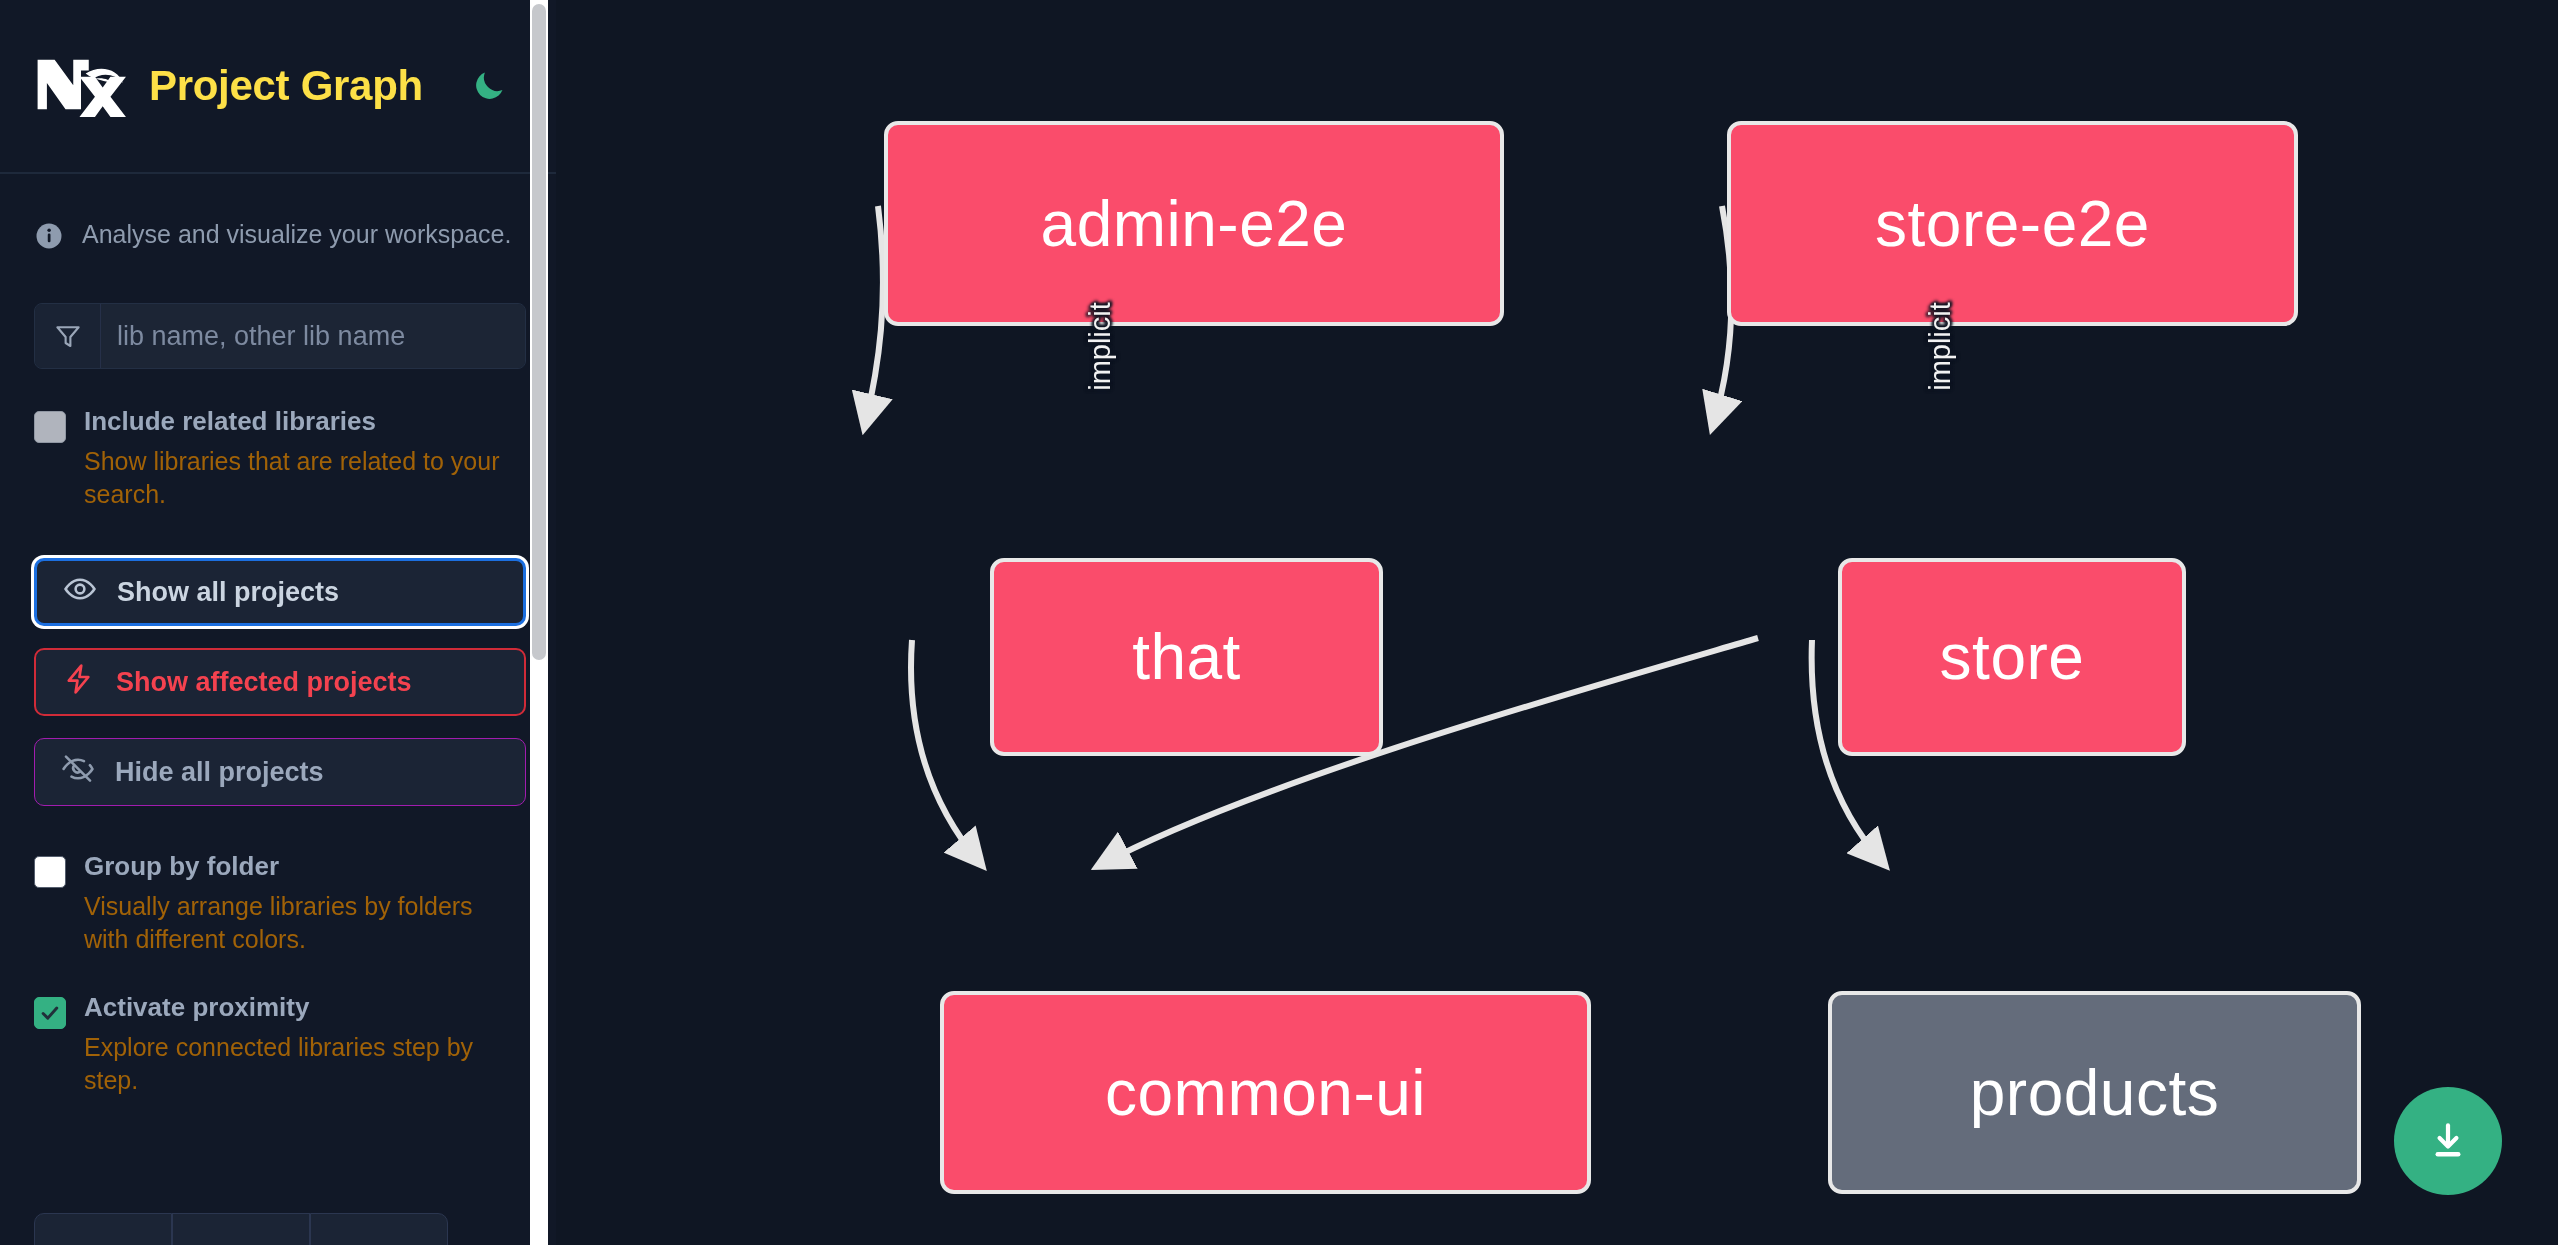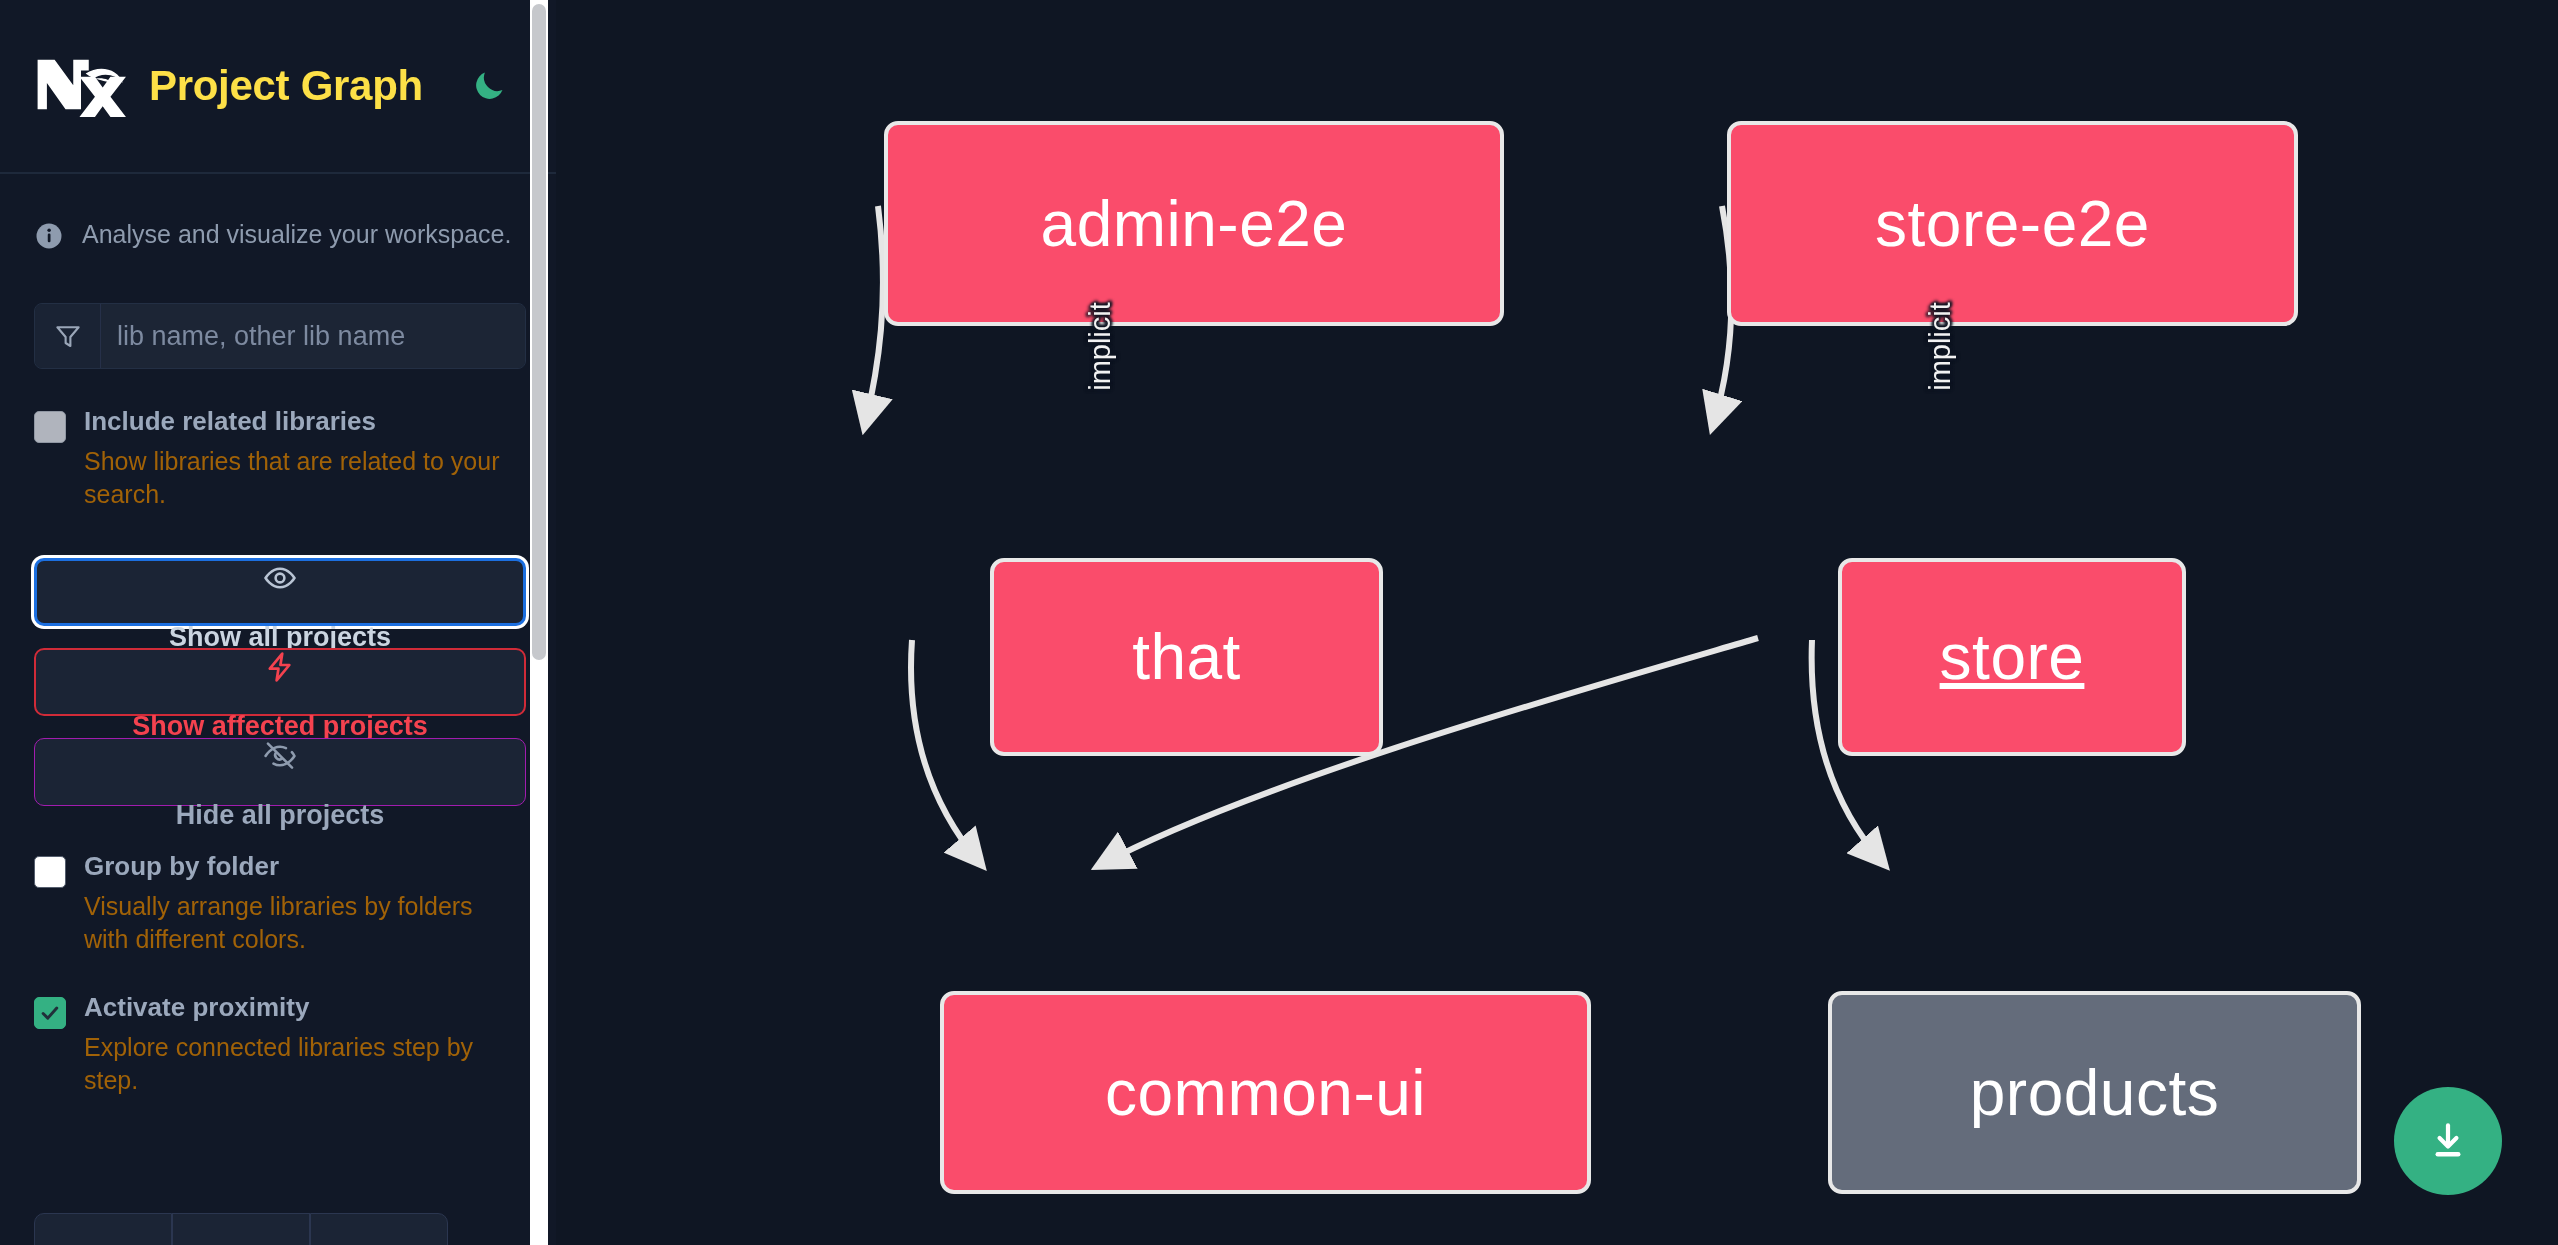--- a/index.html
+++ b/index.html
@@ -84,21 +84,21 @@
   .btn-stack { margin-top: 46px; display: flex; flex-direction: column; gap: 22px; }
   .gbtn {
     position: relative;
     height: 68px; border-radius: 10px;
     display: flex; align-items: center; gap: 20px;
     padding: 0 26px;
     background: #1B2troubles; 
     cursor: pointer;
     font-size: 27px; font-weight: 700;
   }
-  .gbtn { background: #1B2435; flex-direction: column; }
+  .gbtn { background: #1B2435; }
   .gbtn.show-all {
     border: 3px solid #1C6FE0;
     box-shadow: 0 0 0 3px #FFFFFF;
     color: #CBD5E1;
   }
   .gbtn.affected { border: 2px solid #D12B38; color: #F4424F; }
   .gbtn.hide-all { border: 1px solid #a21caf; color: #9BA8BC; }
 
   .sb-scroll-track {
     position: absolute; top: 0; right: 12px;
@@ -311,21 +311,21 @@
 
     <div class="node pink" style="left:324px; top:121px; width:620px; height:205px;">
       <span>admin-e2e</span>
     </div>
     <div class="node pink" style="left:1167px; top:121px; width:571px; height:205px;">
       <span>store-e2e</span>
     </div>
     <div class="node pink" style="left:430px; top:558px; width:393px; height:198px;">
       <span>that</span>
     </div>
-    <div class="node pink" style="left:1278px; top:558px; width:348px; height:198px;text-decoration:underline;">
+    <div class="node pink" style="left:1278px; top:558px; width:348px; height:198px;">
       <span>store</span>
     </div>
     <div class="node pink" style="left:380px; top:991px; width:651px; height:203px;text-align:right;">
       <span>common-ui</span>
     </div>
     <div class="node gray" style="left:1268px; top:991px; width:533px; height:203px;">
       <span>products</span>
     </div>
 
     <div class="edge-label" style="left:475px; top:330px; width:130px; text-align:center;">implicit</div>

